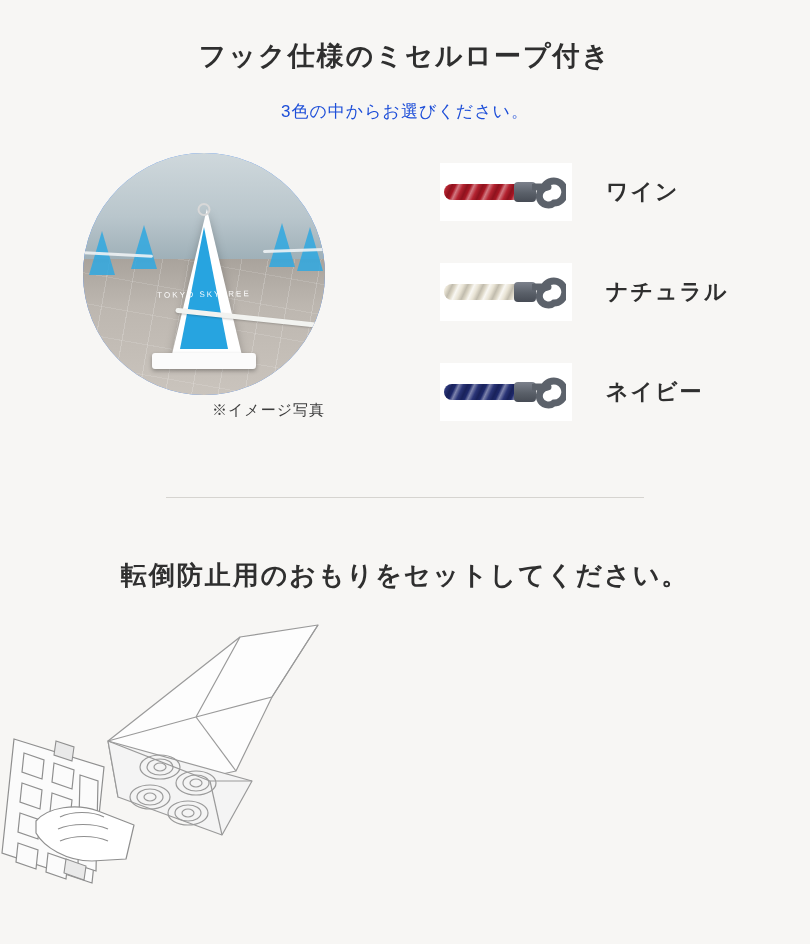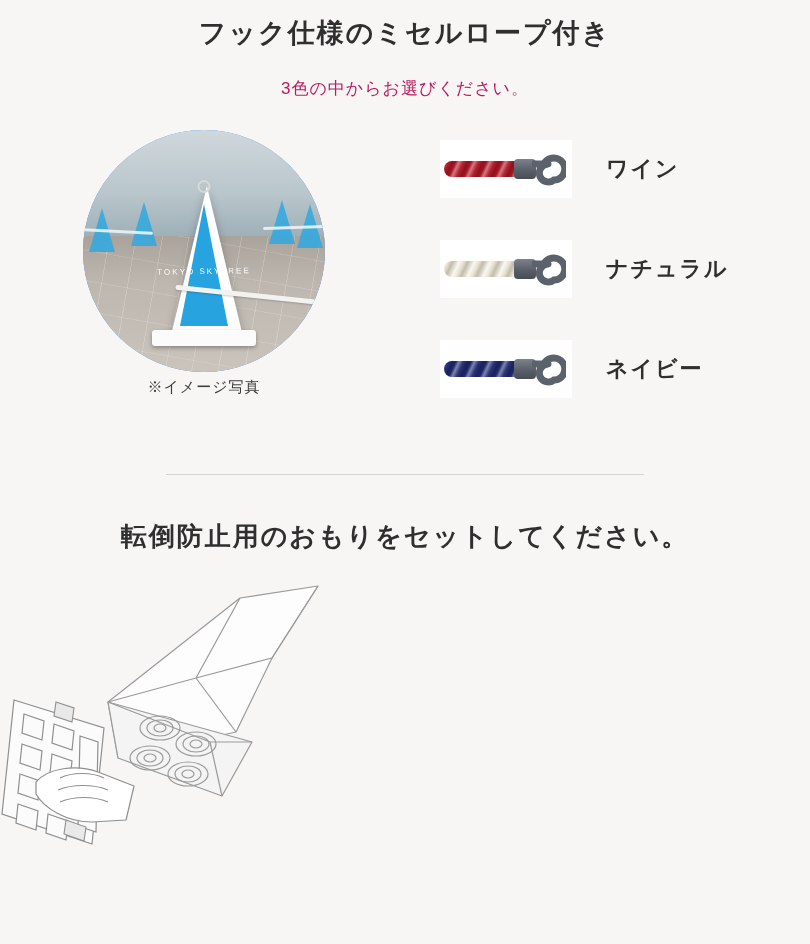--- a/index.html
+++ b/index.html
@@ -11,35 +11,35 @@
     height: 944px;
     background: #f7f6f4;
     font-family: "Liberation Sans", sans-serif;
     color: #3c3c3c;
     overflow: hidden;
     position: relative;
   }
 
   
   .section-one {
-    padding-top: 15px;
+    padding-top: 38px;
   }
   .headline-1 {
     text-align: center;
     font-size: 27px;
     font-weight: bold;
     letter-spacing: 2px;
     color: #2f2f2f;
     margin: 0;
   }
   .subline-1 {
     text-align: center;
     font-size: 17px;
     letter-spacing: 1px;
-    color: #be185d;
+    color: #1d4ed8;
     margin: 26px 0 0 0;
   }
 
   .rope-area {
     position: relative;
     height: 340px;
     margin-top: 22px;
   }
 
   
@@ -152,21 +152,21 @@
     background: #f2f3f0;
     border-radius: 3px;
     transform: rotate(6deg);
     box-shadow: 0 1px 2px rgba(0,0,0,.2);
   }
   .photo-caption {
     position: absolute;
     left: 83px;
     top: 256px;
     width: 242px;
-    text-align: center;
+    text-align: right;
     font-size: 15px;
     letter-spacing: 1px;
     color: #3c3c3c;
   }
 
   
   .swatch-list {
     position: absolute;
     left: 440px;
     top: 18px;
@@ -237,21 +237,21 @@
 
   .divider {
     width: 478px;
     height: 1px;
     background: #d6d4d0;
     margin: 12px auto 0 auto;
   }
 
   
   .section-two {
-    margin-top: 44px;
+    margin-top: 60px;
   }
   .headline-2 {
     text-align: center;
     font-size: 26px;
     font-weight: bold;
     letter-spacing: 2px;
     color: #2f2f2f;
     margin: 0;
   }
 

